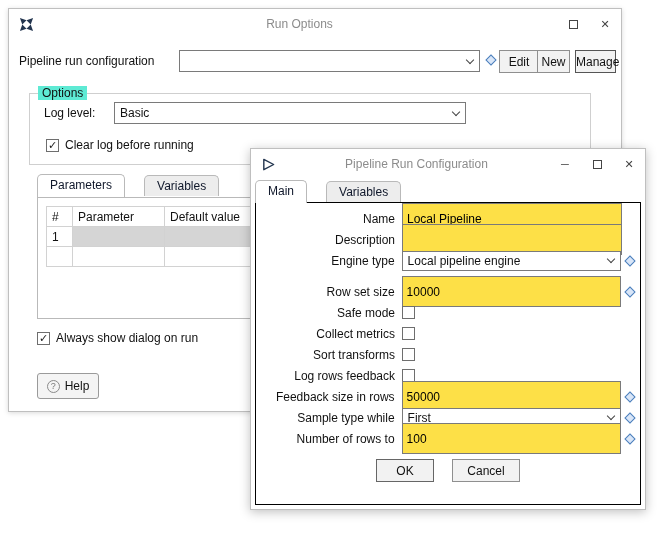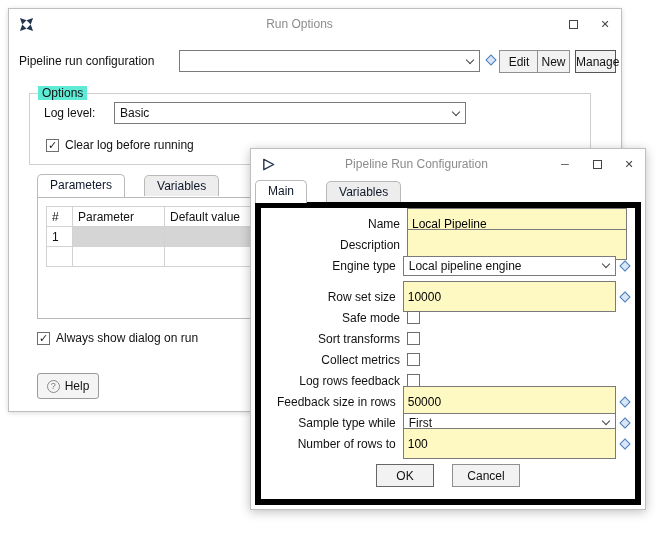--- a/index.html
+++ b/index.html
@@ -46,25 +46,25 @@
   #param-table .c-def{width:110px;}
   #param-table .c-fill{width:250px;}
   .selrow td{background:#d5d5d5 !important;}
   .selrow td.numcell{background:#fff !important;}
   #always-row{left:28px;top:322px;}
   #btn-help{position:absolute;left:28px;top:364px;width:62px;height:26px;border-radius:3px;display:flex;align-items:center;justify-content:center;gap:5px;background:#f4f4f4;border:1px solid #9a9a9a;}
   .help-q{width:13px;height:13px;border-radius:50%;border:1px solid #8a8a8a;color:#777;font-size:9px;display:inline-flex;align-items:center;justify-content:center;}
 
   
   #front-tabs{left:4px;top:31px;}
-  #front-panel{position:absolute;left:4px;top:53px;width:386px;height:303px;border:6px solid #000000;background:#fff;padding-top:5px;}
+  #front-panel{position:absolute;left:4px;top:53px;width:386px;height:303px;border:1px solid #000000;background:#fff;padding-top:5px;}
   .frow{display:flex;align-items:center;height:21px;padding-right:6px;}
   .flabel{width:146px;text-align:right;padding-right:7px;white-space:nowrap;}
   .fctrl{width:220px;display:flex;align-items:center;}
-  .frow input{width:100%;height:31px;border:1px solid #7a7a7a;padding:4px 4px;font:inherit;background:#fef9c3;}
+  .frow input{width:100%;height:31px;border:1px solid #7a7a7a;padding:4px 4px;font:inherit;background:#fde047;}
   .frow .combo{width:100%;height:20px;}
   .frow .diamond{margin-left:5px;}
   .gap{margin-top:10px;}
   .btnrow{display:flex;justify-content:center;gap:18px;margin-top:10px;}
   #btn-ok{width:58px;border-color:#666;}
   #btn-cancel{width:68px;}
 </style>
 </head>
 <body>
 
@@ -221,28 +221,28 @@
     </div>
 
     <div class="frow">
       <label class="flabel">Safe mode</label>
       <span class="fctrl">
           <span class="checkbox"></span>
         </span>
     </div>
 
     <div class="frow">
+      <label class="flabel">Collect metrics</label>
+      <span class="fctrl">
+          <span class="checkbox"></span>
+        </span>
+    </div>
+
+    <div class="frow">
       <label class="flabel">Sort transforms</label>
-      <span class="fctrl">
-          <span class="checkbox"></span>
-        </span>
-    </div>
-
-    <div class="frow">
-      <label class="flabel">Collect metrics</label>
       <span class="fctrl">
           <span class="checkbox"></span>
         </span>
     </div>
 
     <div class="frow">
       <label class="flabel">Log rows feedback</label>
       <span class="fctrl">
           <span class="checkbox"></span>
         </span>

